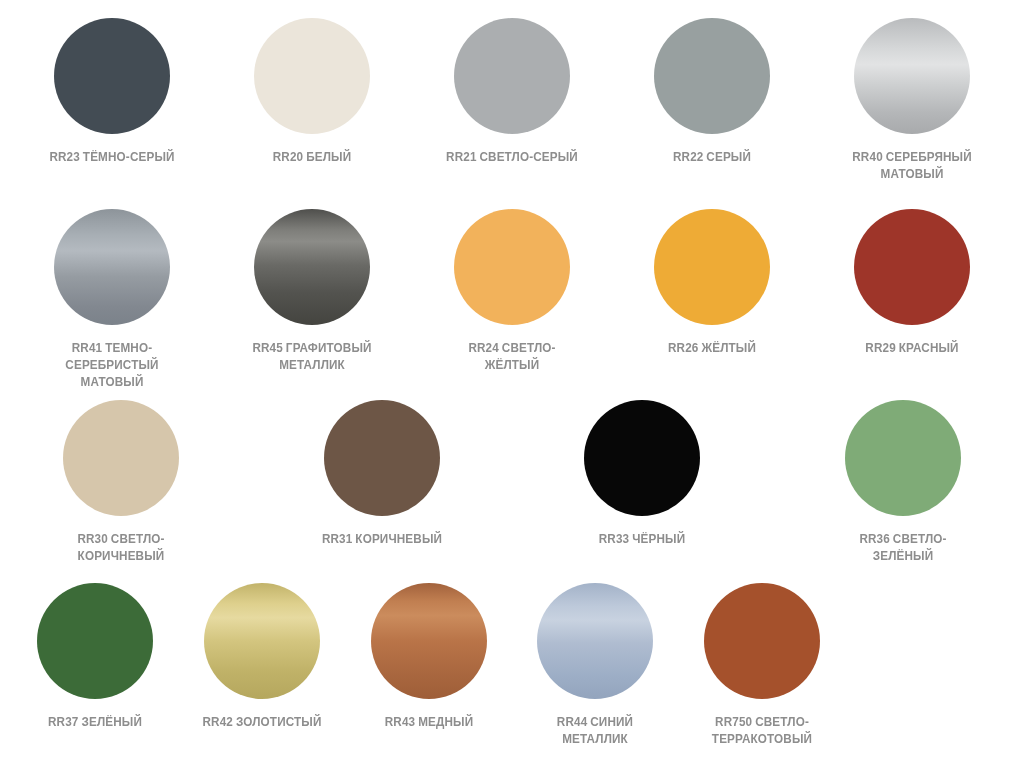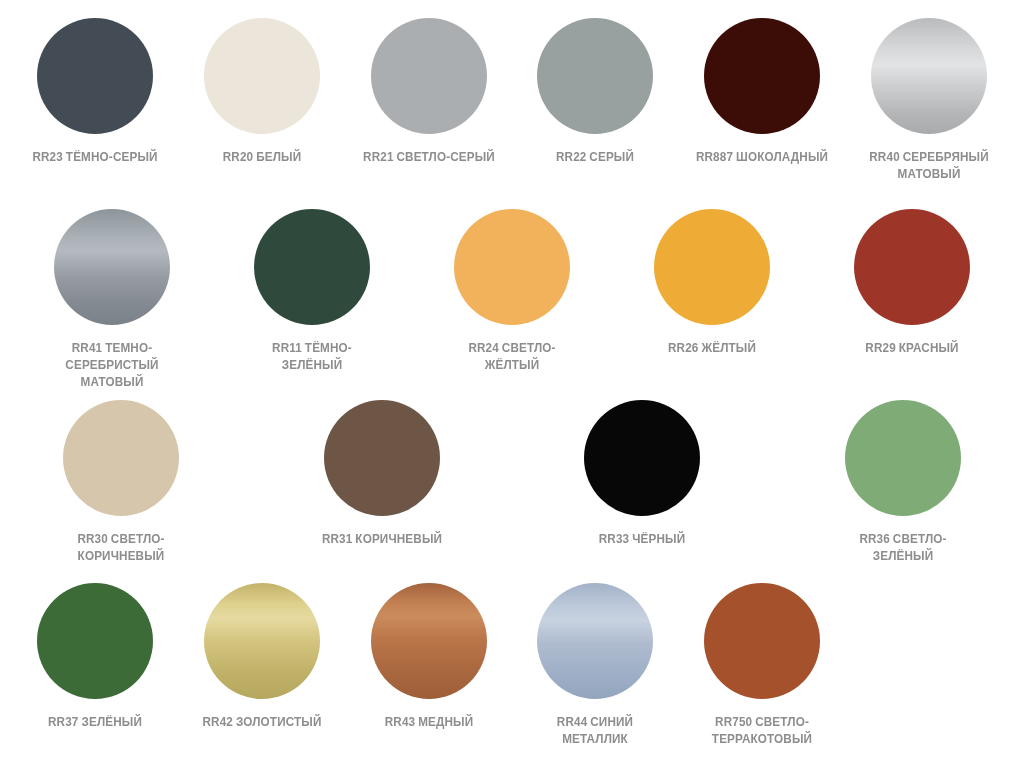--- a/index.html
+++ b/index.html
@@ -82,37 +82,33 @@
     </div>
     <div class="swatch-cell">
       <div class="swatch-disc" style="background: rgb(171, 174, 176);"></div>
       <div class="swatch-label">RR21 СВЕТЛО-СЕРЫЙ</div>
     </div>
     <div class="swatch-cell">
       <div class="swatch-disc" style="background: rgb(152, 160, 160);"></div>
       <div class="swatch-label">RR22 СЕРЫЙ</div>
     </div>
     <div class="swatch-cell">
-      <div class="swatch-disc" style="background: rgb(60, 12, 6);"></div>
-      <div class="swatch-label">RR887 ШОКОЛАДНЫЙ</div>
-    </div>
-    <div class="swatch-cell">
       <div class="swatch-disc" style="background: linear-gradient(rgb(185, 187, 189) 0%, rgb(213, 215, 216) 26%, rgb(226, 227, 228) 40%, rgb(205, 207, 208) 58%, rgb(180, 182, 184) 82%, rgb(168, 170, 172) 100%);"></div>
       <div class="swatch-label">RR40 СЕРЕБРЯНЫЙ МАТОВЫЙ</div>
     </div>
   </div>
 
   <div class="swatch-row r2">
     <div class="swatch-cell">
       <div class="swatch-disc" style="background: linear-gradient(rgb(141, 148, 154) 0%, rgb(167, 174, 180) 22%, rgb(180, 186, 192) 36%, rgb(150, 156, 162) 58%, rgb(130, 136, 144) 84%, rgb(123, 130, 138) 100%);"></div>
       <div class="swatch-label">RR41 ТЕМНО-СЕРЕБРИСТЫЙ МАТОВЫЙ</div>
     </div>
     <div class="swatch-cell">
-      <div class="swatch-disc" style="background: rgb(47, 74, 60);"></div>
-      <div class="swatch-label">RR11 ТЁМНО-ЗЕЛЁНЫЙ</div>
+      <div class="swatch-disc" style="background: linear-gradient(rgb(79, 79, 76) 0%, rgb(126, 126, 122) 18%, rgb(140, 140, 136) 28%, rgb(106, 106, 102) 48%, rgb(83, 83, 79) 72%, rgb(68, 68, 63) 100%);"></div>
+      <div class="swatch-label">RR45 ГРАФИТОВЫЙ МЕТАЛЛИК</div>
     </div>
     <div class="swatch-cell">
       <div class="swatch-disc" style="background: rgb(242, 178, 91);"></div>
       <div class="swatch-label">RR24 СВЕТЛО-ЖЁЛТЫЙ</div>
     </div>
     <div class="swatch-cell">
       <div class="swatch-disc" style="background: rgb(238, 171, 54);"></div>
       <div class="swatch-label">RR26 ЖЁЛТЫЙ</div>
     </div>
     <div class="swatch-cell">

